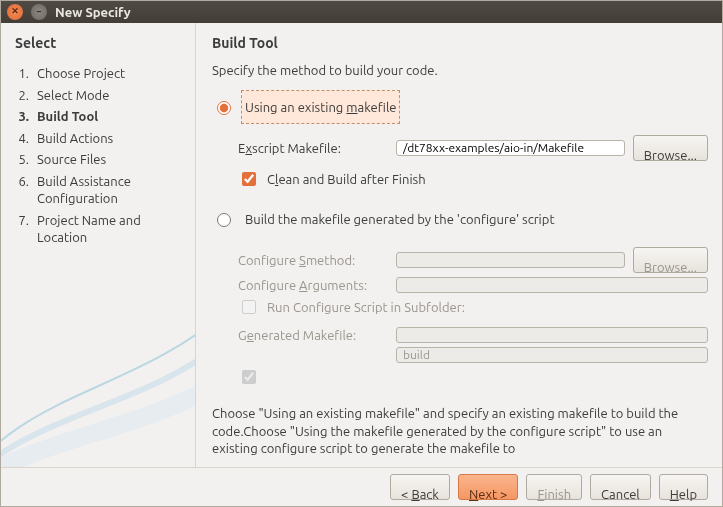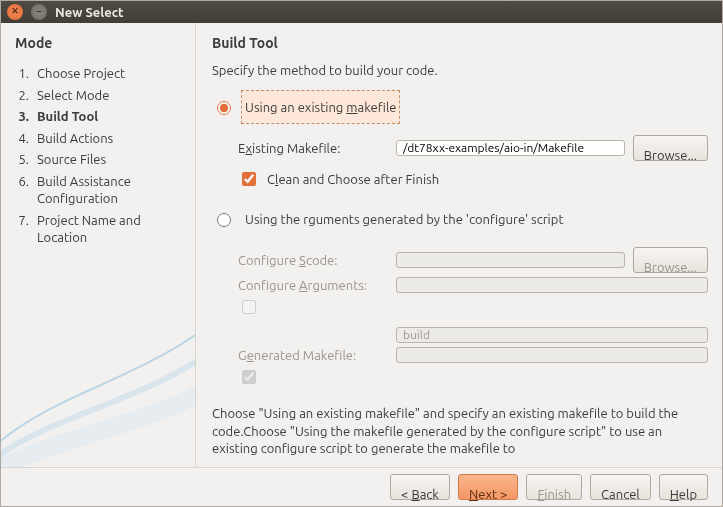--- a/index.html
+++ b/index.html
@@ -140,26 +140,26 @@
   }
   .check-row { display:flex; align-items:center; gap:8px; margin:4px 0 10px 26px;}
 </style>
 </head>
 <body>
 
 <div class="window">
   <div class="titlebar">
     <span class="win-btn close-btn">✕</span>
     <span class="win-btn min-btn">–</span>
-    <span>New Select</span>
+    <span>New Specify</span>
   </div>
 
   <div class="content">
     <div class="sidebar">
-      <h3>Mode</h3>
+      <h3>Select</h3>
       <ol class="steps" id="steps-list">
           <li>
             <span class="num">1.</span>
             <span>Choose Project</span>
           </li>
           <li>
             <span class="num">2.</span>
             <span>Select Mode</span>
           </li>
           <li class="current">
@@ -195,63 +195,64 @@
       <p class="lead">Specify the method to build your code.</p>
 
       <div class="radio-row">
         <input type="radio" name="bt" checked="" style="">
         <span class="radio-label sel">
           <span>Using an existing </span><span class="underline-mn">m</span><span>akefile</span>
         </span>
       </div>
       <div class="field-row">
         <span class="field-label">
-          <span>E</span><span class="underline-mn">x</span><span>isting Makefile:</span>
+          <span>E</span><span class="underline-mn">x</span><span>script Makefile:</span>
         </span>
         <input type="text" style="flex: 1 1 0%;" value="/dt78xx-examples/aio-in/Makefile">
         <button class="btn">Browse...</button>
       </div>
       <div class="check-row">
         <input type="checkbox" checked="" style="">
         <span>
-          <span>C</span><span class="underline-mn">l</span><span>ean and Choose after Finish</span>
+          <span>C</span><span class="underline-mn">l</span><span>ean and Build after Finish</span>
         </span>
       </div>
 
       <div class="radio-row">
         <input type="radio" name="bt" style="">
-        <span class="radio-label">Using the rguments generated by the 'configure' script</span>
+        <span class="radio-label">Build the makefile generated by the 'configure' script</span>
       </div>
 
       <div class="disabled">
         <div class="field-row">
           <span class="field-label">
-            <span>Configure </span><span class="underline-mn">S</span><span>code:</span>
+            <span>Configure </span><span class="underline-mn">S</span><span>method:</span>
           </span>
           <input type="text" disabled="" style="flex: 1 1 0%;">
           <button class="btn" disabled="">Browse...</button>
         </div>
         <div class="field-row">
           <span class="field-label">
             <span>Configure </span><span class="underline-mn">A</span><span>rguments:</span>
           </span>
           <input type="text" disabled="" style="flex: 1 1 0%;">
         </div>
         <div class="check-row">
           <input type="checkbox" disabled="" style="">
-        </div>
-        <div class="field-row">
-          <span class="field-label"></span>
-          <input type="text" disabled="" style="flex: 1 1 0%;" value="build">
+          <span>Run Configure Script in Subfolder:</span>
         </div>
         <div class="field-row">
           <span class="field-label">
             <span>G</span><span class="underline-mn">e</span><span>nerated Makefile:</span>
           </span>
           <input type="text" disabled="" style="flex: 1 1 0%;">
+        </div>
+        <div class="field-row">
+          <span class="field-label"></span>
+          <input type="text" disabled="" style="flex: 1 1 0%;" value="build">
         </div>
         <div class="check-row">
           <input type="checkbox" checked="" disabled="" style="">
         </div>
       </div>
 
       <div class="longtext">Choose "Using an existing makefile" and specify an existing makefile to build the code.Choose "Using the makefile generated by the configure script" to use an existing configure script to generate the makefile to</div>
     </div>
   </div>
 

